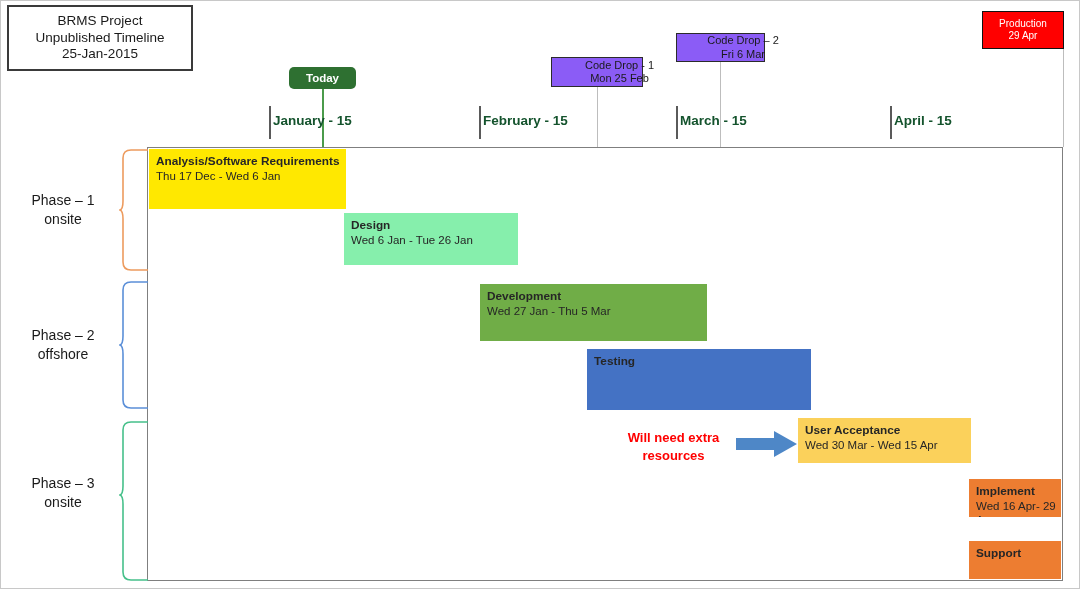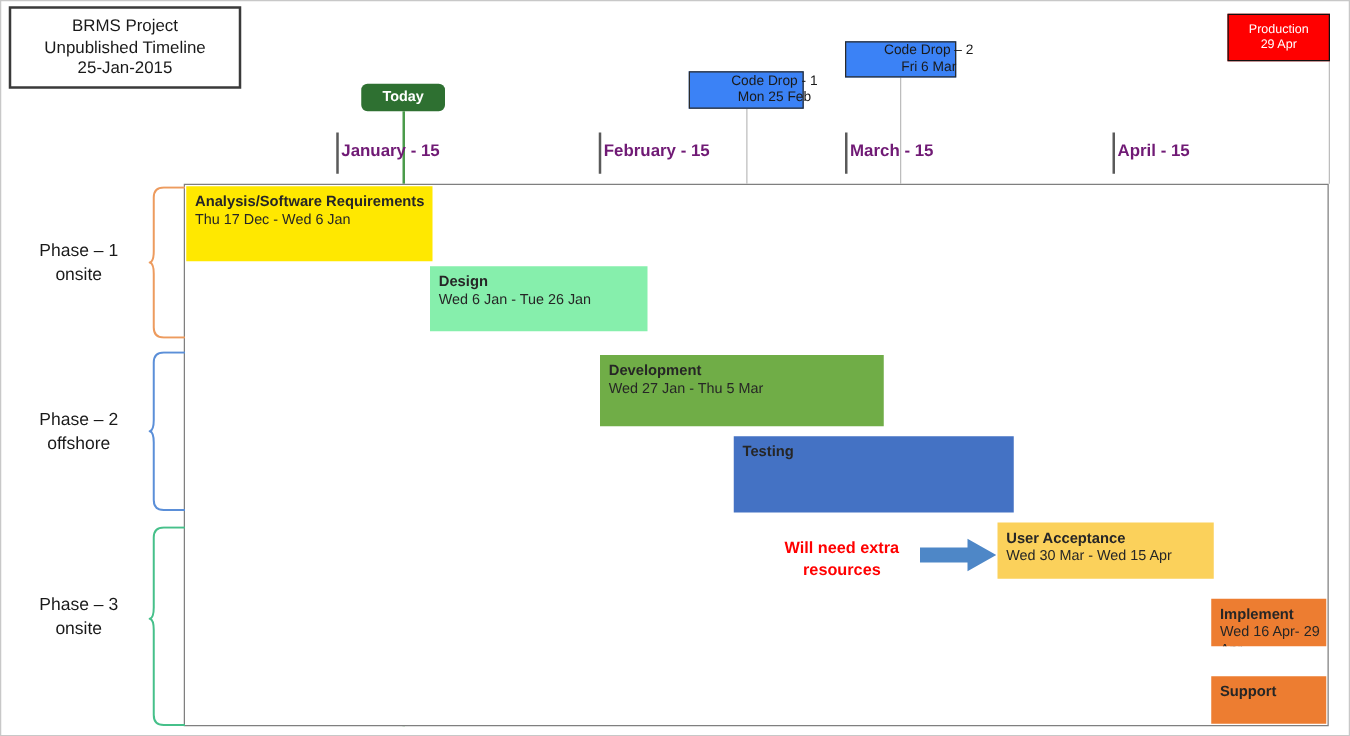--- a/index.html
+++ b/index.html
@@ -8,31 +8,31 @@
 
   
   .title-box{position:absolute;left:6px;top:4px;width:182px;height:62px;border:2px solid #3a3a3a;background:#fff;
     display:flex;flex-direction:column;align-items:center;justify-content:center;line-height:1.22;}
   .title-box div{font-size:13.5px;color:#1a1a1a;text-align:center;white-space:nowrap;}
 
   
   .plot{position:absolute;left:146px;top:146px;width:916px;height:434px;border:1.5px solid #7f7f7f;background:#fff;box-sizing:border-box;}
 
   
-  .axis-label{position:absolute;font-size:13.5px;font-weight:bold;color:#701a75;white-space:nowrap;}
+  .axis-label{position:absolute;font-size:13.5px;font-weight:bold;color:#14532d;white-space:nowrap;}
   .axis-tick{position:absolute;width:1.6px;background:#5a5a5a;}
 
   
   .today-line{position:absolute;width:1.6px;background:#4b9b4b;}
   .today-chip{position:absolute;background:#2e7031;color:#fff;font-size:11.5px;font-weight:bold;
     border-radius:5px;display:flex;align-items:center;justify-content:center;box-sizing:border-box;}
 
   
   .ms-line{position:absolute;width:1.3px;background:#bdbdbd;}
-  .ms-box{position:absolute;border:1.4px solid #2b2b2b;background:#3b82f6;box-sizing:border-box;
+  .ms-box{position:absolute;border:1.4px solid #2b2b2b;background:#8b5cf6;box-sizing:border-box;
     display:flex;flex-direction:column;align-items:center;justify-content:center;line-height:1.2;padding-left:45px;}
   .ms-box span{font-size:11px;color:#1a1a1a;white-space:nowrap;}
 
   
   .prod-box{position:absolute;border:1.6px solid #111;background:#FF0000;box-sizing:border-box;
     display:flex;flex-direction:column;align-items:center;justify-content:center;line-height:1.18;}
   .prod-box span{font-size:10px;color:#fff;white-space:nowrap;}
   .prod-line{position:absolute;width:1.3px;background:#bdbdbd;}
 
   

